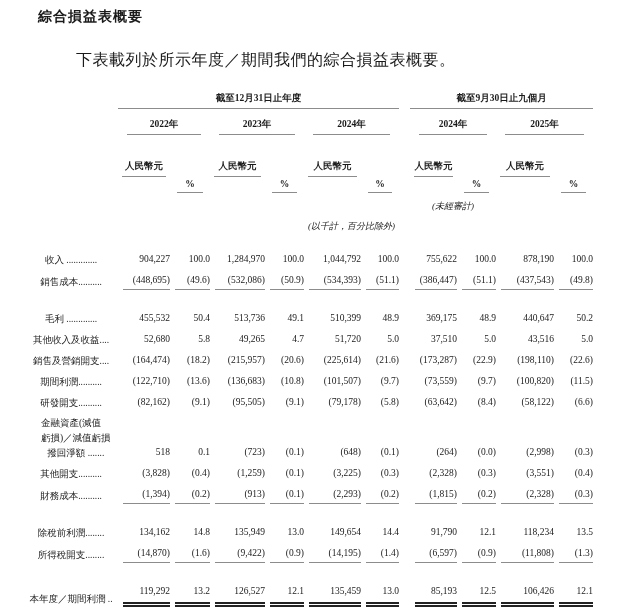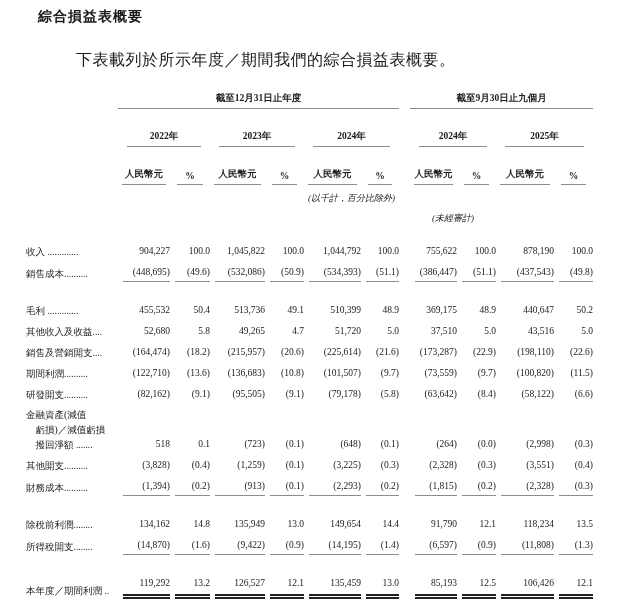--- a/index.html
+++ b/index.html
@@ -30,37 +30,37 @@
 
   
   thead th { font-weight: bold; font-size: 9.5px; }
   th.grp {
     border-bottom: 1px solid #8c8c8c;
     padding-bottom: 3px; text-align: center;
   }
   tr.year-row th { padding-top: 5px; }
   .year-inner {
     border-bottom: 1px solid #8c8c8c;
-    margin: 16px 9px; padding-bottom: 3px; text-align: center;
+    margin: 4px 9px; padding-bottom: 3px; text-align: center;
   }
   tr.unit-row th { padding-top: 5px; }
   .unit-inner {
     border-bottom: 1px solid #8c8c8c;
-    margin: 0 4px; padding-bottom: 3px; text-align: center; white-space: nowrap;
+    margin: 16px 4px; padding-bottom: 3px; text-align: center; white-space: nowrap;
   }
   .unit-inner.pct { margin: 0 7px; }
   tr.note-row td {
     font-style: italic; font-size: 9px; text-align: center;
     padding-top: 7px; white-space: nowrap;
   }
 
   
   tbody td { padding: 2.5px 0; line-height: 15px; }
   td.lbl {
-    text-align: left; white-space: pre-line; padding-right: 2px;
+    text-align: center; white-space: pre-line; padding-right: 2px;
   }
   td.num { text-align: right; }
   td.num .v {
     display: block; margin-left: 5px; padding-bottom: 1px; white-space: nowrap;
   }
   tr.bold { font-weight: bold; }
   tr.rule-single td.num .v { border-bottom: 1px solid #8c8c8c; }
   tr.rule-double td.num .v { border-bottom: 5px double #222222; padding-bottom: 3px; }
   tr.spacer td { height: 16px; padding: 0; }
   td.gapcol { width: 11px; }
@@ -141,46 +141,46 @@
             <div class="unit-inner pct">%</div>
           </th>
         <th>
             <div class="unit-inner">人民幣元</div>
           </th>
         <th>
             <div class="unit-inner pct">%</div>
           </th>
       </tr>
       <tr class="note-row">
+        <td colspan="7"></td>
+        <td></td>
+        <td colspan="2">(未經審計)</td>
+        <td colspan="2"></td>
+      </tr>
+      <tr class="note-row">
         <td colspan="5"></td>
         <td colspan="2">(以千計，百分比除外)</td>
         <td></td>
         <td colspan="4"></td>
       </tr>
-      <tr class="note-row">
-        <td colspan="7"></td>
-        <td></td>
-        <td colspan="2">(未經審計)</td>
-        <td colspan="2"></td>
-      </tr>
     </thead>
     <tbody>
         <tr class="spacer">
           <td colspan="12"></td>
         </tr>
         <tr class="bold">
           <td class="lbl">收入 .............</td>
           <td class="num">
             <span class="v">904,227</span>
           </td>
           <td class="num">
             <span class="v">100.0</span>
           </td>
           <td class="num">
-            <span class="v">1,045,822</span>
+            <span class="v">1,284,970</span>
           </td>
           <td class="num">
             <span class="v">100.0</span>
           </td>
           <td class="num">
             <span class="v">1,044,792</span>
           </td>
           <td class="num">
             <span class="v">100.0</span>
           </td>

